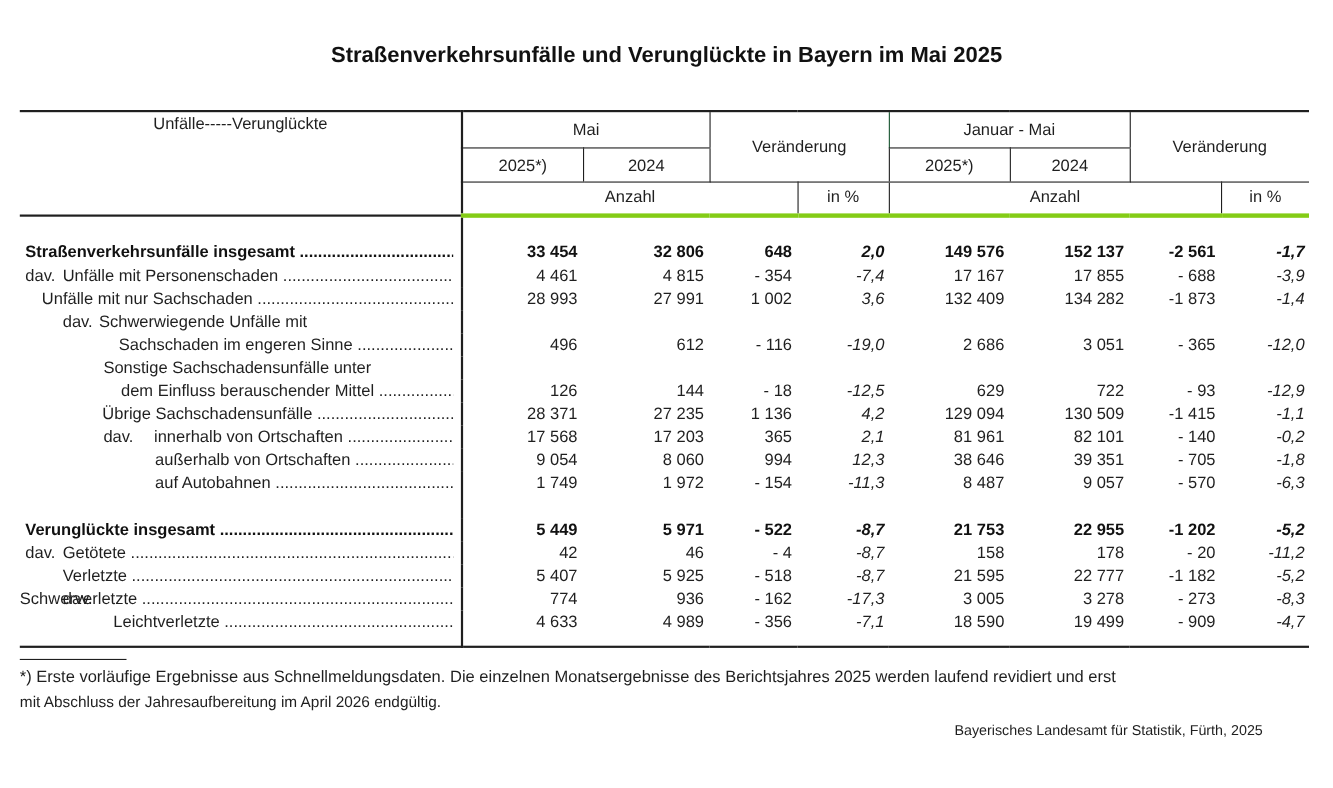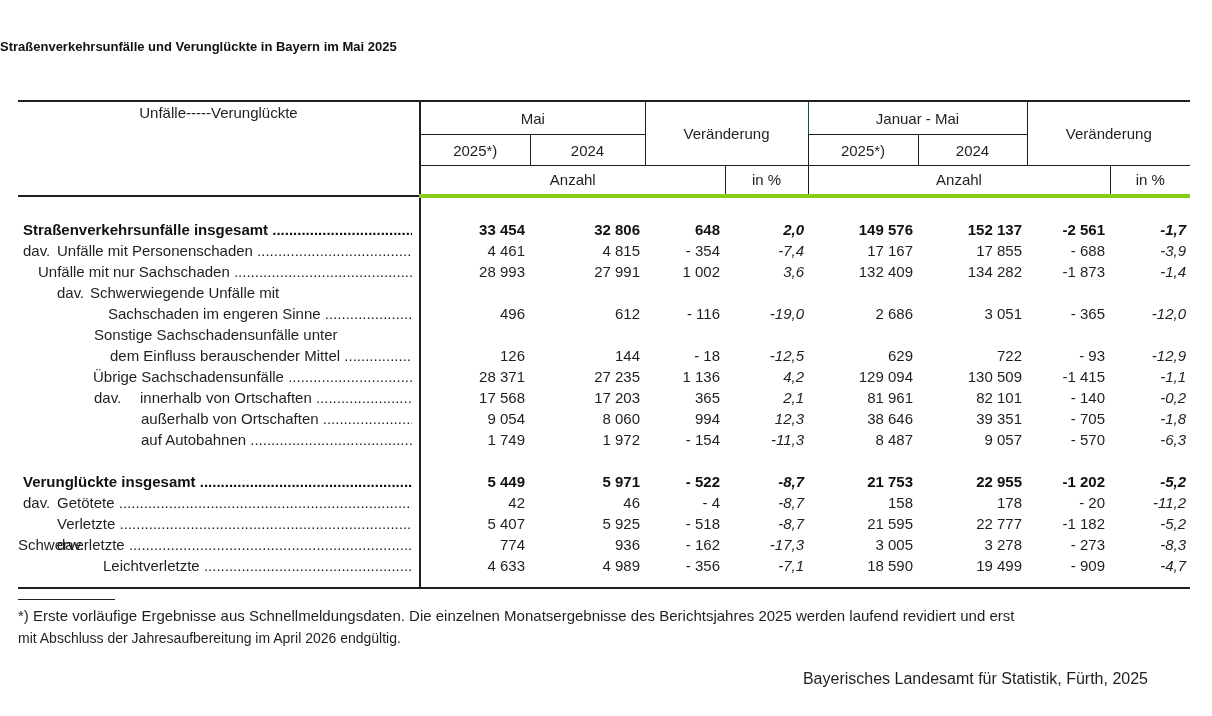--- a/index.html
+++ b/index.html
@@ -1,20 +1,20 @@
 <!DOCTYPE html>
 <html><head>
 <meta charset="utf-8">
 <style>
   html,body{margin:0;padding:0;background:#ffffff;}
   body{font-family:"Liberation Sans",sans-serif;color:#1f1f1f;}
   .page{position:relative;width:1212px;height:716px;background:#ffffff;overflow:hidden;}
 
-  .title{position:absolute;top:39px;left:0;width:100%;text-align:left;
-         font-size:13px;font-weight:bold;color:#111;}
+  .title{position:absolute;top:39px;left:0;width:100%;text-align:center;
+         font-size:20px;font-weight:bold;color:#111;}
 
   table.stat{position:absolute;left:18px;top:100px;width:1172px;
              border-collapse:collapse;table-layout:fixed;font-size:15px;
              border-top:2px solid #1f1f1f;}
   col.c-label{width:402px;}
   col.c1{width:110px;} col.c2{width:115px;} col.c3{width:80px;} col.c4{width:83px;}
   col.c5{width:110px;} col.c6{width:109px;} col.c7{width:83px;} col.c8{width:80px;}
 
   thead th{font-weight:normal;padding:0;vertical-align:middle;text-align:center;font-size:15px;}
   thead tr.hr1{height:33px;}
@@ -36,21 +36,21 @@
   .label-inner .prefix{position:absolute;top:0;}
   tr.first-row td{padding-top:21px;}
   tr.last-row td{padding-bottom:11px;border-bottom:2px solid #1f1f1f;}
   td.num{text-align:right;padding-right:5px;}
   td.pct{font-style:italic;padding-right:4px;}
   tr.bold-row td{font-weight:bold;color:#111;}
 
   .footnote-sep{position:absolute;left:18px;top:599px;width:97px;border-top:1px solid #1f1f1f;}
   .footnote-line1{position:absolute;left:18px;top:607px;font-size:15px;}
   .footnote-line2{position:absolute;left:18px;top:630px;font-size:14px;}
-  .source{position:absolute;right:64px;top:670px;font-size:16px;}
+  .source{position:absolute;right:64px;top:656px;font-size:13px;}
 </style>
 </head>
 <body>
 
 <div class="page">
 
   <div class="title">Straßenverkehrsunfälle und Verunglückte in Bayern im Mai 2025</div>
 
   <table class="stat">
     <colgroup>

